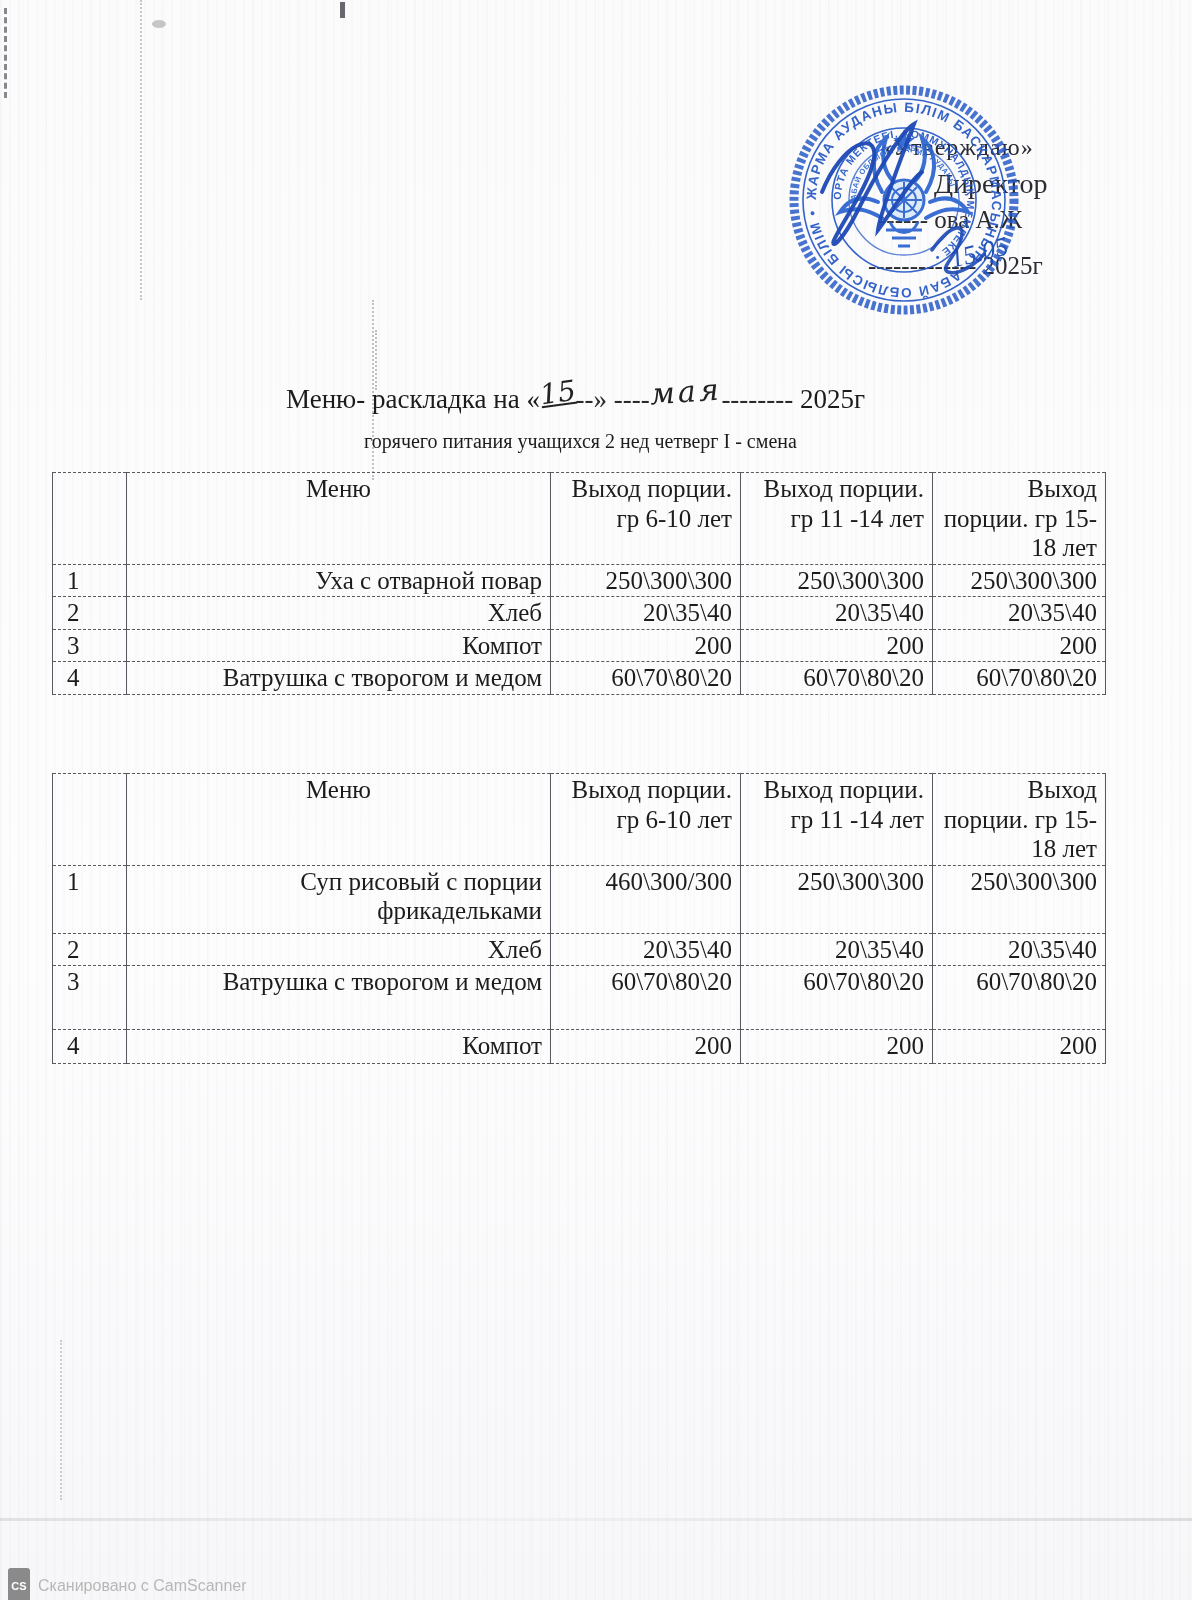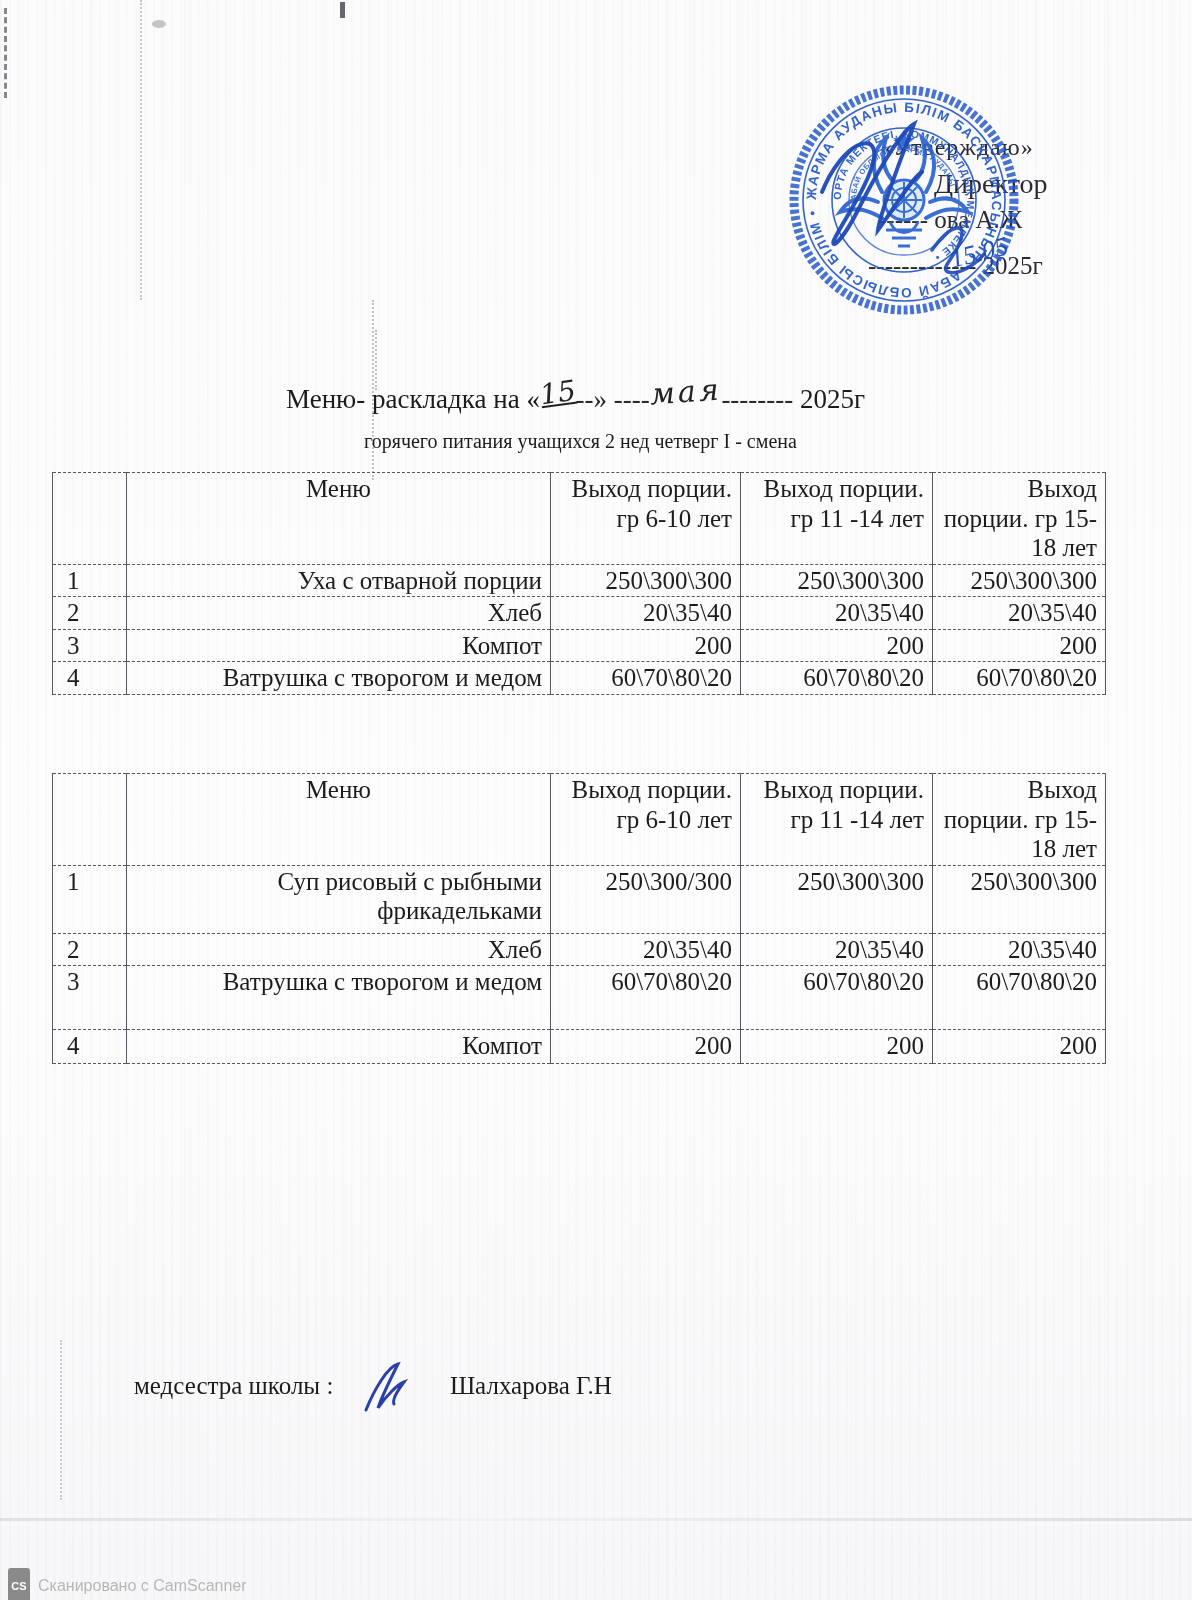--- a/index.html
+++ b/index.html
@@ -160,21 +160,21 @@
         <th></th>
         <th class="h-menu">Меню</th>
         <th>Выход порции. гр 6-10 лет</th>
         <th>Выход порции. гр 11 -14 лет</th>
         <th>Выход порции. гр 15-18 лет</th>
       </tr>
     </thead>
     <tbody>
       <tr>
         <td class="num">1</td>
-        <td>Уха с отварной порции</td>
+        <td>Уха с отварной повар</td>
         <td>250\300\300</td>
         <td>250\300\300</td>
         <td>250\300\300</td>
       </tr>
       <tr>
         <td class="num">2</td>
         <td>Хлеб</td>
         <td>20\35\40</td>
         <td>20\35\40</td>
         <td>20\35\40</td>
@@ -210,22 +210,22 @@
         <th></th>
         <th class="h-menu">Меню</th>
         <th>Выход порции. гр 6-10 лет</th>
         <th>Выход порции. гр 11 -14 лет</th>
         <th>Выход порции. гр 15-18 лет</th>
       </tr>
     </thead>
     <tbody>
       <tr class="r1">
         <td class="num">1</td>
-        <td>Суп рисовый с рыбными фрикадельками</td>
-        <td>250\300/300</td>
+        <td>Суп рисовый с порции фрикадельками</td>
+        <td>460\300/300</td>
         <td>250\300\300</td>
         <td>250\300\300</td>
       </tr>
       <tr class="r2">
         <td class="num">2</td>
         <td>Хлеб</td>
         <td>20\35\40</td>
         <td>20\35\40</td>
         <td>20\35\40</td>
       </tr>
@@ -240,27 +240,20 @@
         <td class="num">4</td>
         <td>Компот</td>
         <td>200</td>
         <td>200</td>
         <td>200</td>
       </tr>
     </tbody>
   </table>
 
   <div class="sig-block">
-    <div class="sig-row">
-      <span>медсестра школы :</span>
-      <svg class="sig-svg" width="70" height="56" viewBox="0 0 70 56">
-        <path d="M18,50 C26,30 40,6 50,4 C44,16 34,36 30,48 C38,36 50,24 56,22 C50,30 44,40 46,44" fill="none" stroke="#2b3fa8" stroke-width="3" stroke-linecap="round"></path>
-      </svg>
-      <span class="sig-name">Шалхарова Г.Н</span>
-    </div>
   </div>
 
   <div class="cs-footer">
     <div class="cs-badge">CS</div>
     <div class="cs-text">Сканировано с CamScanner</div>
   </div>
 
 </div>
 
 </body></html>

